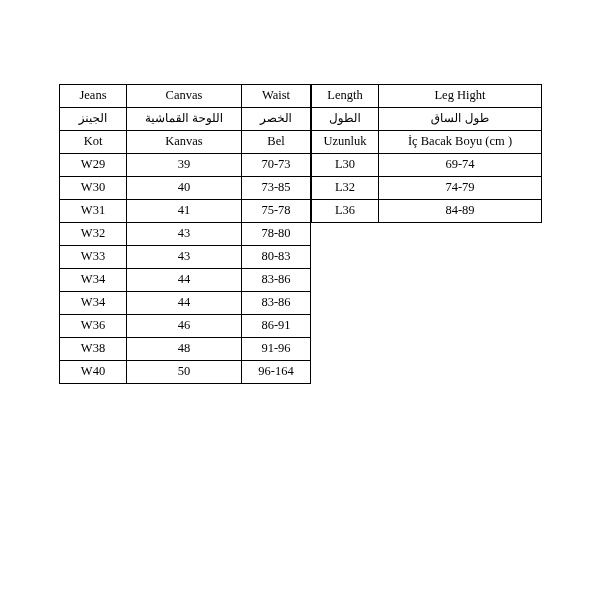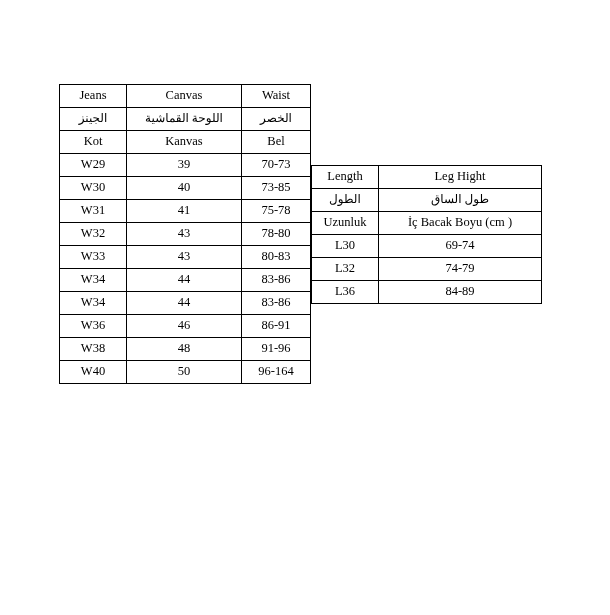--- a/index.html
+++ b/index.html
@@ -17,21 +17,21 @@
   .page {
     position: relative;
     width: 610px;
     height: 615px;
   }
   .tables-wrap {
     position: absolute;
     left: 59px;
     top: 84px;
     display: flex;
-    align-items: center;
+    align-items: flex-start;
   }
   table {
     border-collapse: collapse;
     table-layout: fixed;
   }
   td {
     border: 1px solid #000000;
     text-align: center;
     vertical-align: middle;
     font-size: 12.5px;
@@ -39,21 +39,21 @@
     height: 20px;
     padding: 1px 2px;
     white-space: nowrap;
   }
   .t-left td.c0 { width: 62px; }
   .t-left td.c1 { width: 110px; }
   .t-left td.c2 { width: 64px; }
   .t-right td.c0 { width: 62px; margin-left: 36px; }
   .t-right td.c1 { width: 158px; margin-top: 37px; }
   .arabic {
-    font-family: Liberation Serif, serif;
+    font-family: Liberation Sans, sans-serif;
     font-size: 12px;
     direction: rtl;
   }
 </style>
 </head>
 <body>
 
 <div class="page">
   <div class="tables-wrap">
 

